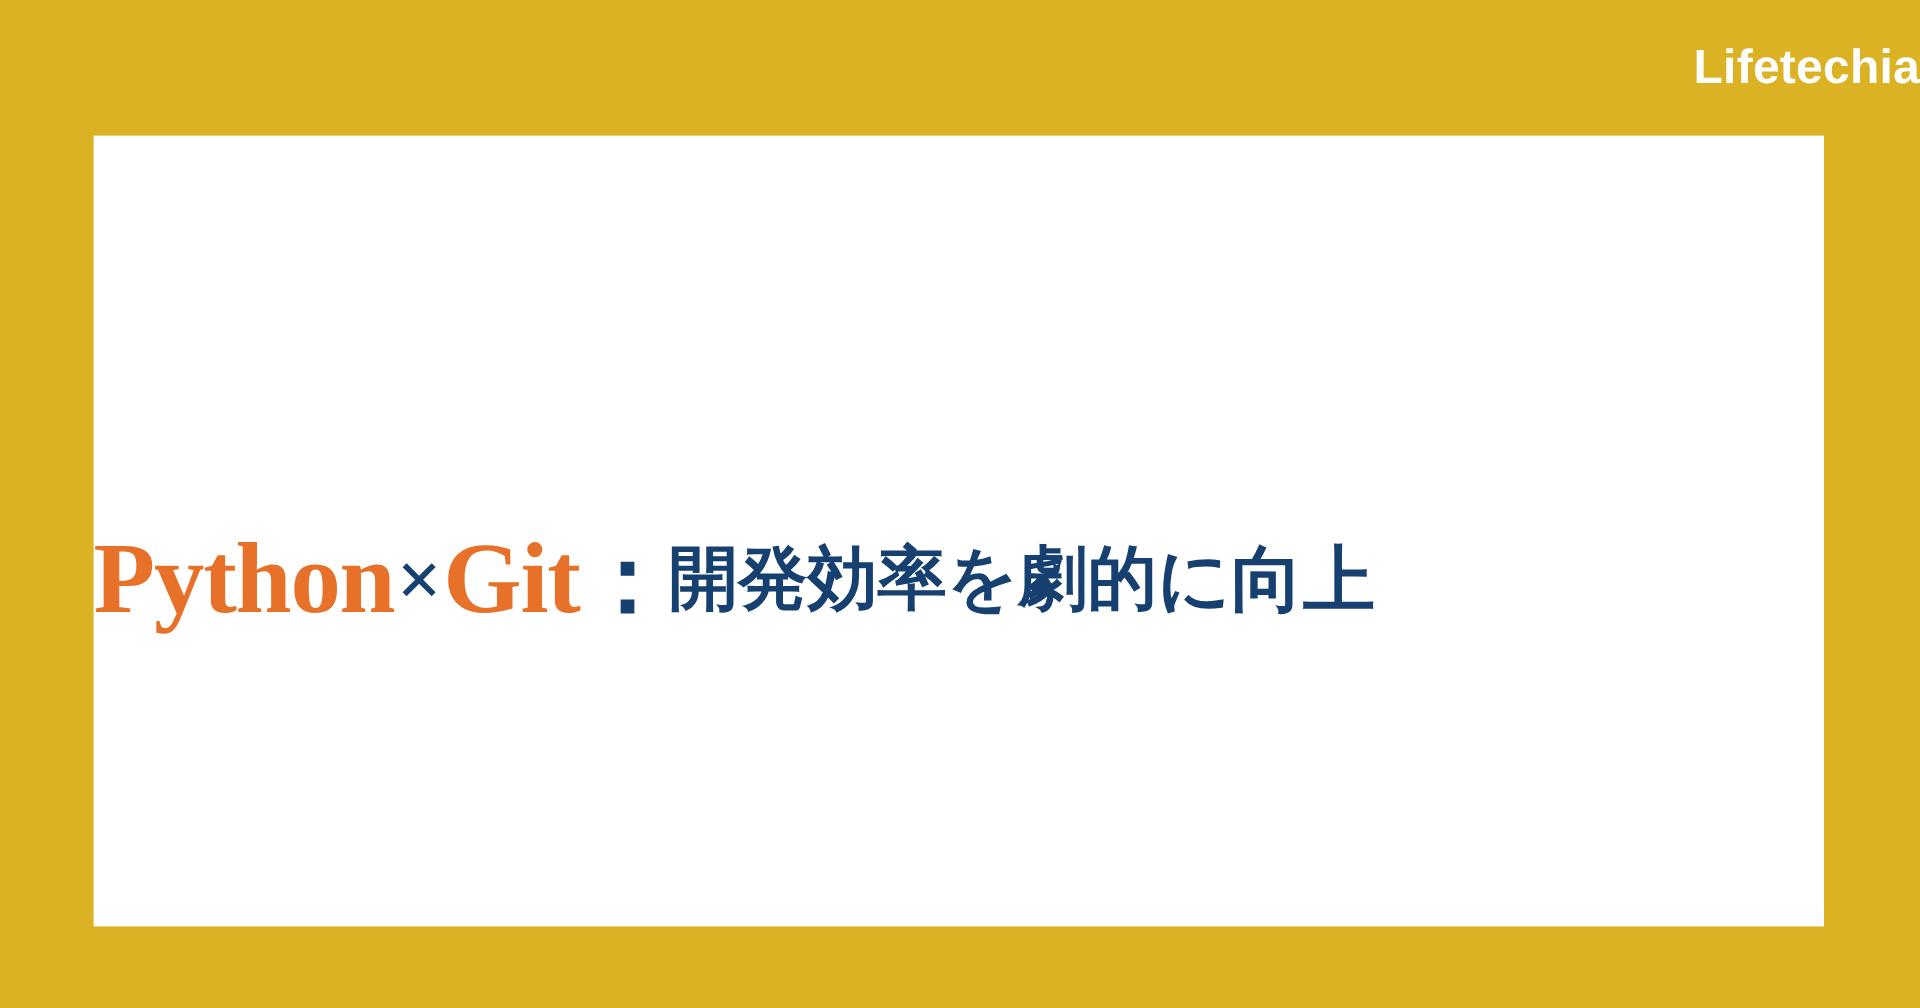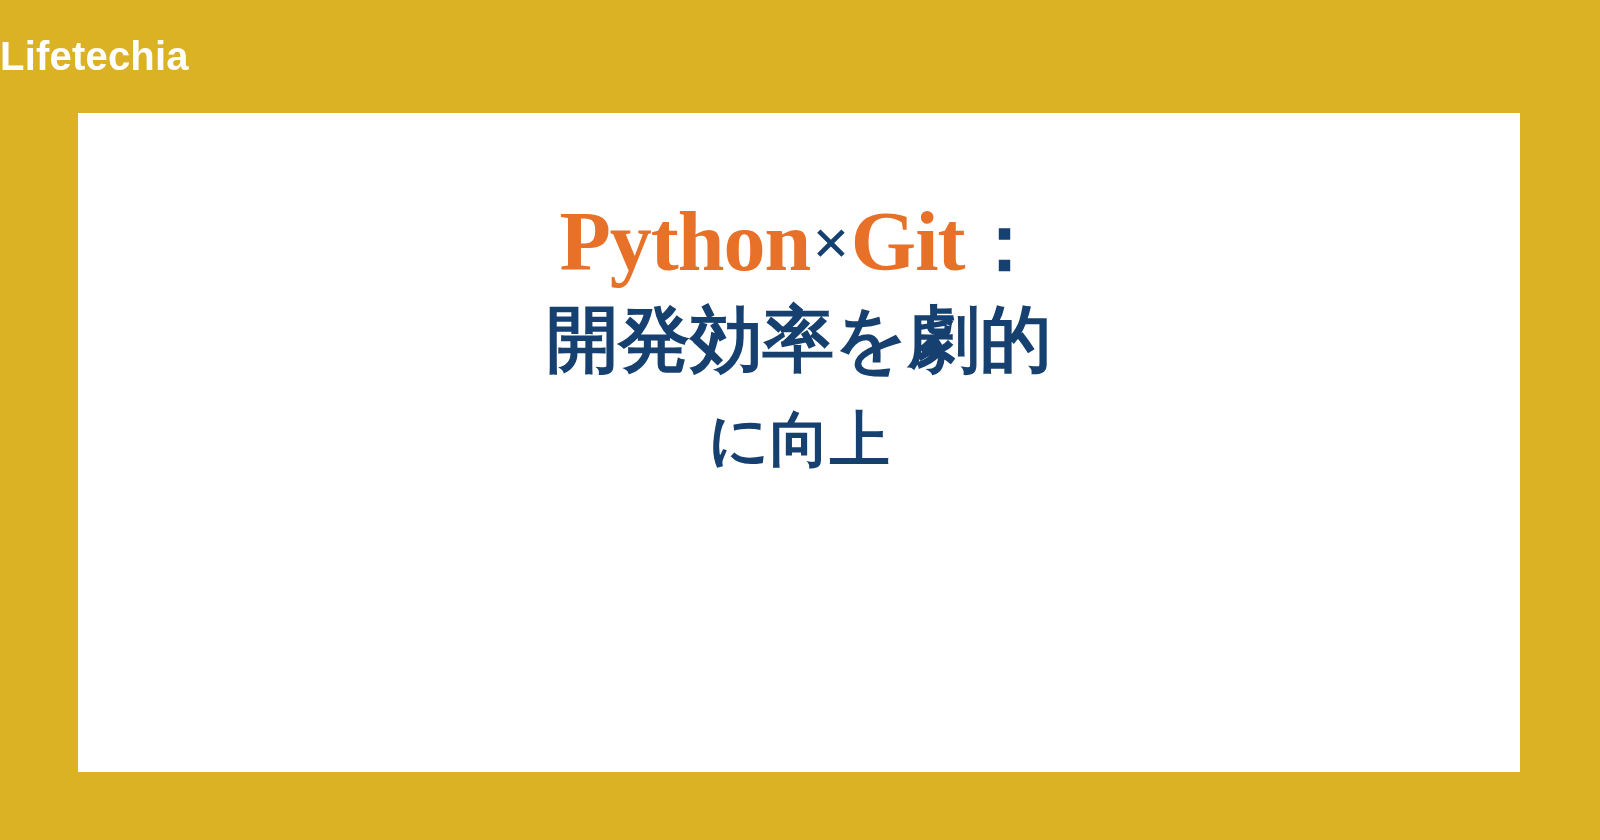--- a/index.html
+++ b/index.html
@@ -25,21 +25,21 @@
 
   
   #site-header {
     position: absolute;
     left: 0;
     top: 0;
     width: 1600px;
     height: 113px;
     display: flex;
     align-items: center;
-    justify-content: flex-start;
+    justify-content: flex-end;
   }
   #site-title {
     color: #ffffff;
     font-family: "Liberation Sans", sans-serif;
     font-size: 40px;
     font-weight: 700;
     letter-spacing: 0.2px;
     line-height: 1;
     white-space: nowrap;
     margin-top: -2px;
@@ -57,21 +57,20 @@
   }
 
   
   #headline-block {
     position: absolute;
     left: 0;
     top: 0;
     width: 1442px;
     height: 659px;
     display: flex;
-    flex-direction: column;
     align-items: center;
     justify-content: flex-start;
     padding-top: 80px;
     box-sizing: border-box;
   }
 
   .headline-line {
     font-family: "Liberation Serif", "DejaVu Serif", serif;
     font-weight: 700;
     font-size: 86px;
@@ -96,21 +95,21 @@
     font-size: 66px;
     vertical-align: 5px;
     padding: 0 2px;
   }
   #headline-line-1 .seg-colon {
     font-size: 80px;
     letter-spacing: -6px;
   }
 
   #headline-line-2 { font-size: 88px; }
-  #headline-line-3 { font-size: 72px; line-height: 100px; height: 100px; }
+  #headline-line-3 { font-size: 58px; line-height: 100px; height: 100px; }
   #headline-line-4 { font-size: 60px; line-height: 100px; height: 100px; }
 </style>
 </head>
 <body>
 
 <div id="thumbnail-canvas">
 
   <div id="site-header">
     <div id="site-title">Lifetechia</div>
   </div>

